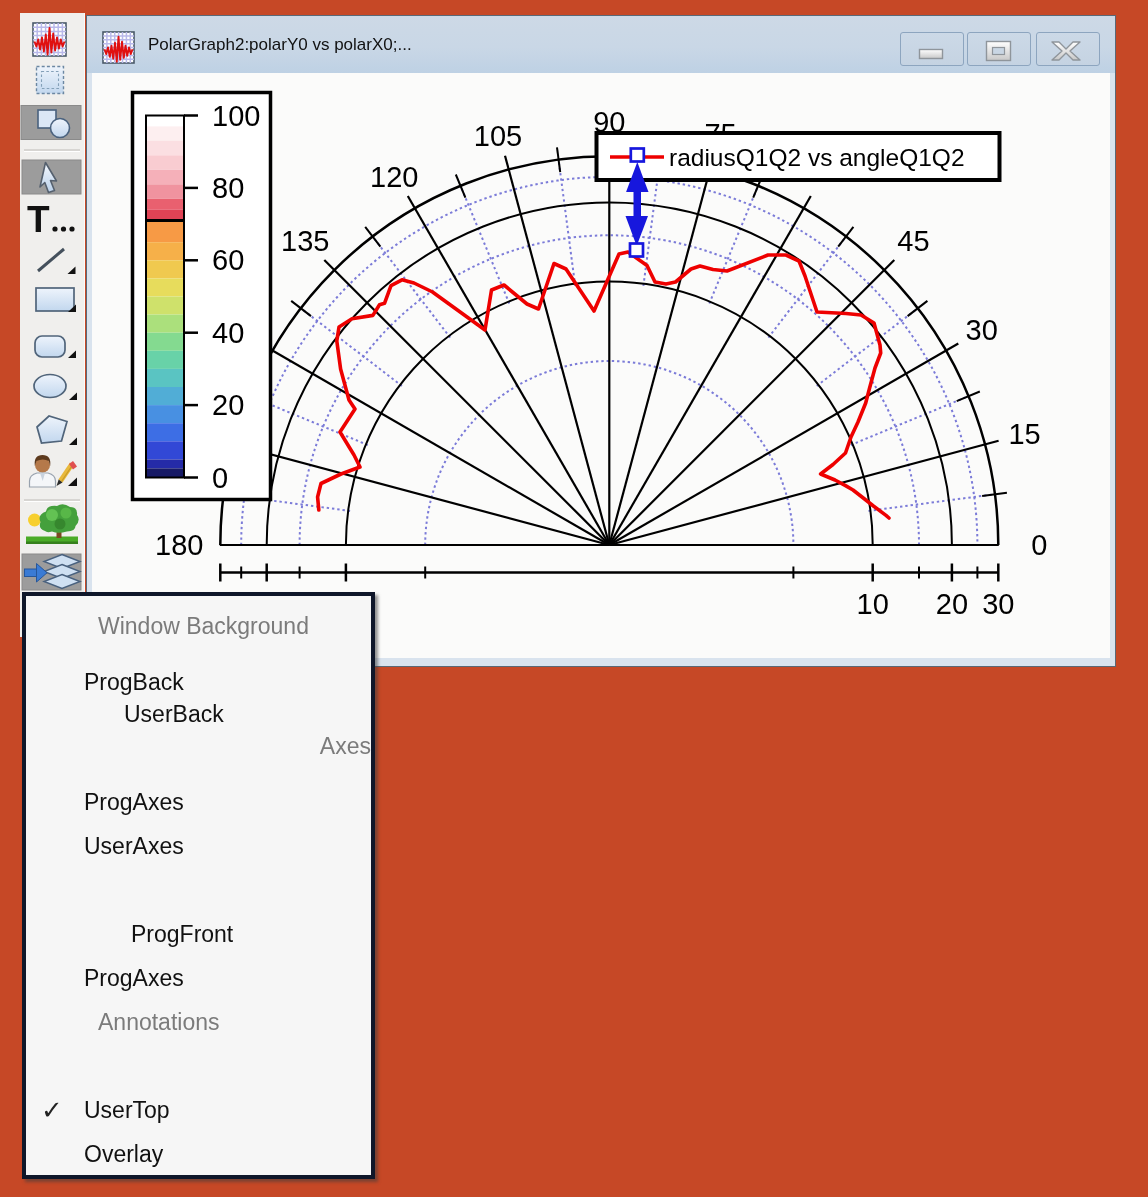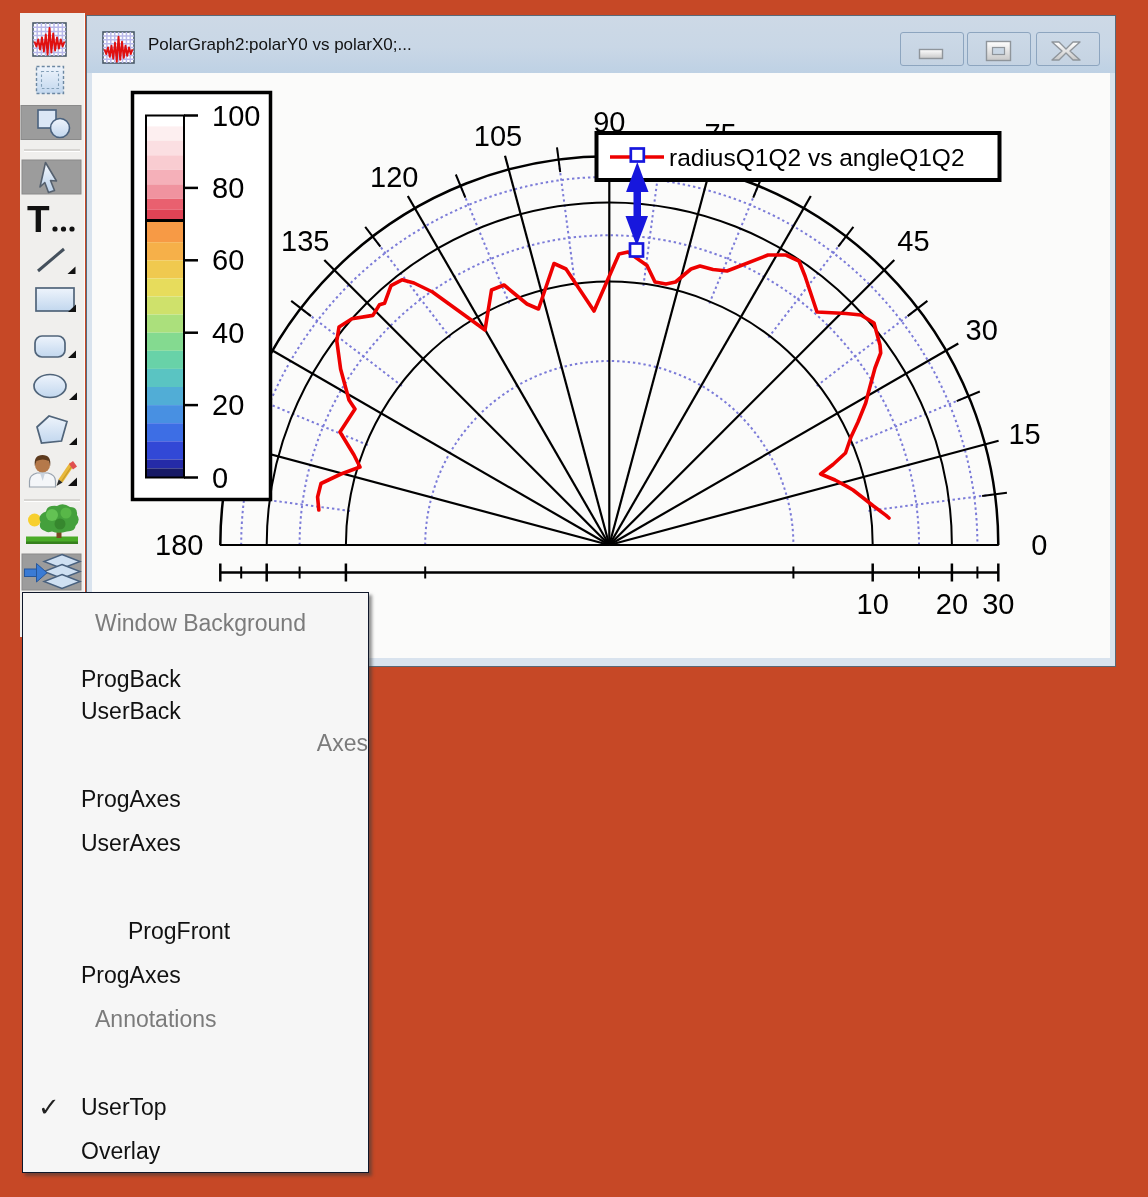--- a/index.html
+++ b/index.html
@@ -10,21 +10,21 @@
            border-right:1px solid #fbfbfa;}
   #win{left:86px;top:15px;width:1028px;height:650px;background:#d9e3ee;
        border:1px solid #5a6876;}
   #titlebar{left:0;top:0;width:1028px;height:57px;
             background:linear-gradient(#cdd9e6,#c9d7e6 55%,#bed1e4);}
   #title{left:61px;top:19px;font-size:17px;color:#111;}
   #content{left:5px;top:57px;width:1018px;height:585px;background:#fbfbfa;}
   .wbtn{top:16px;width:62px;height:32px;background:linear-gradient(#ccd9e7,#c5d3e2);
         border:1px solid #8da5bf;border-radius:3px;}
   #menu{left:22px;top:592px;width:345px;height:579px;background:#f6f6f6;
-        border:1px solid #0f172a;box-shadow:3px 3px 3px rgba(60,60,60,0.55);
+        border:4px solid #0f172a;box-shadow:3px 3px 3px rgba(60,60,60,0.55);
         font-size:23px;color:#111;}
   .mi{position:absolute;left:0;width:100%;height:44px;line-height:44px;}
   .mi span{padding-left:58px;display:block;}
   .mh{color:#7b7b7b;}
   .mh span{padding-left:72px;}
   .sel{background:#a2cdf2;left:4px !important;width:333px !important;}
   .chk{position:absolute;left:4px;top:0;width:44px;text-align:center;color:#222;
        padding-left:0 !important;font-size:26px;}
 </style>
 </head>
@@ -258,21 +258,21 @@
   </div>
 </div>
 
 <div class="abs" id="menu">
   <div class="mi mh" style="top:8px;">
       <span>Window Background</span>
     </div>
   <div class="mi" style="top:64px;">
       <span>ProgBack</span>
     </div>
-  <div class="mi" style="top:96px;">
+  <div class="mi" style="top:96px;padding-left:40px;">
       <span>UserBack</span>
     </div>
   <div class="mi mh" style="top:128px;text-align:right;">
       <span>Axes</span>
     </div>
   <div class="mi" style="top:184px;">
       <span>ProgAxes</span>
     </div>
   <div class="mi" style="top:228px;">
       <span>UserAxes</span>

